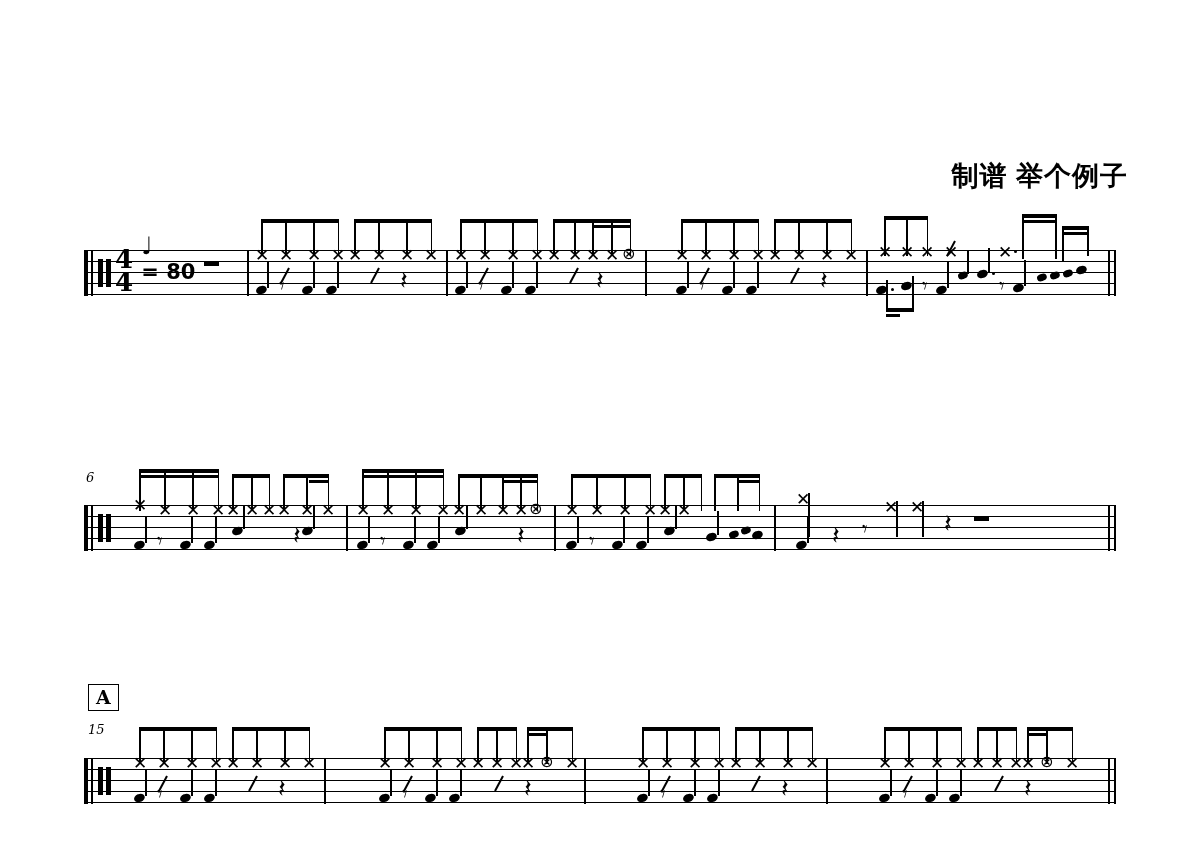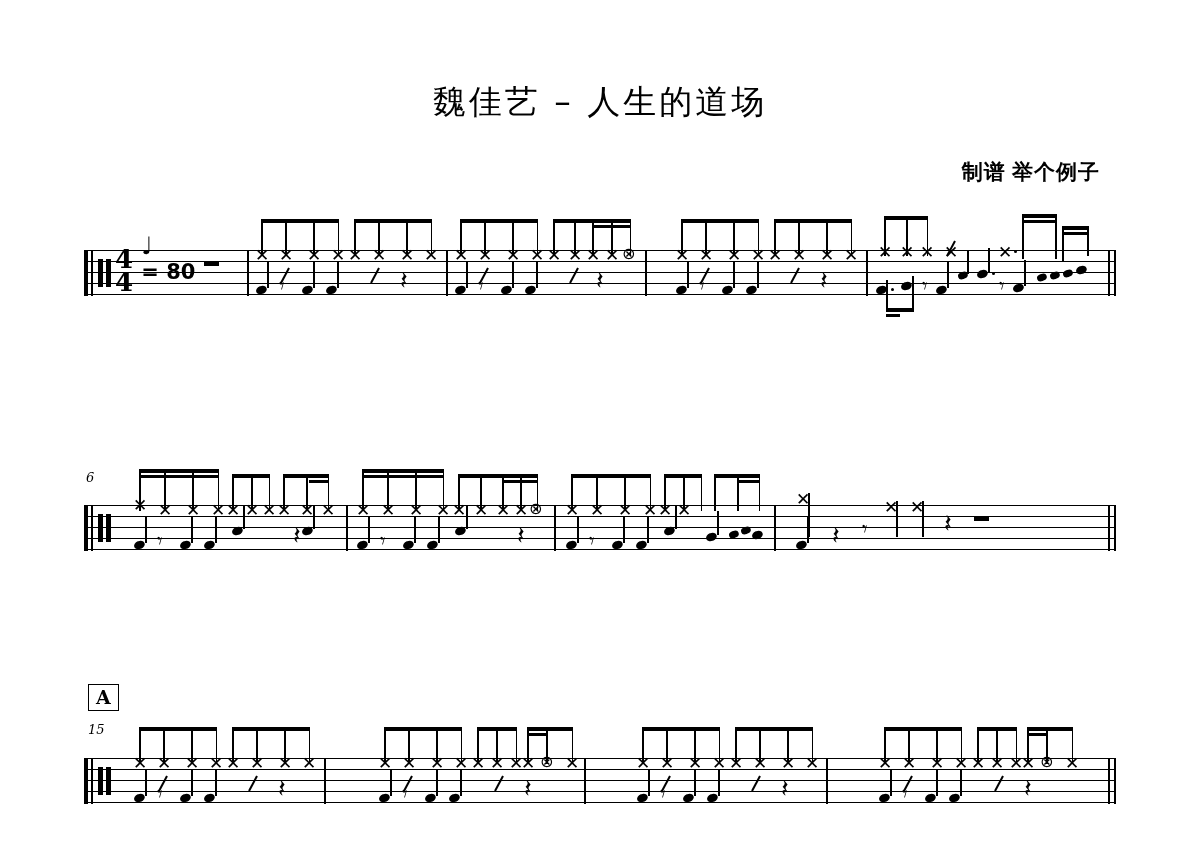--- a/index.html
+++ b/index.html
@@ -27,24 +27,24 @@
     text-align: center;
     font-size: 33px;
     font-family: "DejaVu Sans", sans-serif;
     letter-spacing: 3px;
     color: #000;
     white-space: pre;
   }
   .credit {
     position: absolute;
     top: 158px;
-    right: 100px;
-    font-size: 21px;
+    right: 72px;
+    font-size: 27px;
     font-weight: bold;
-    font-family: Liberation Serif, serif;
+    font-family: Liberation Sans, sans-serif;
     letter-spacing: 1px;
     white-space: pre;
   }
   .tempo {
     position: absolute;
     top: 208px;
     left: 112px;
     font-size: 21px;
     font-weight: bold;
     font-family: "DejaVu Sans", sans-serif;
@@ -195,21 +195,20 @@
     height: 17px;
     background: #000;
     transform: rotate(28deg);
   }
 </style>
 </head>
 <body>
 
 <div class="sheet">
 
-  <div class="title">魏佳艺 – 人生的道场</div>
   <div class="credit">制谱 举个例子</div>
 
   <div class="tempo">
     <span class="qnote">♩</span>
     <span>= 80</span>
   </div>
 
   <div class="system" id="sys1" style="top:250px;">
     <div class="staff-lines">
       <div class="ln" style="top:0px;"></div>

